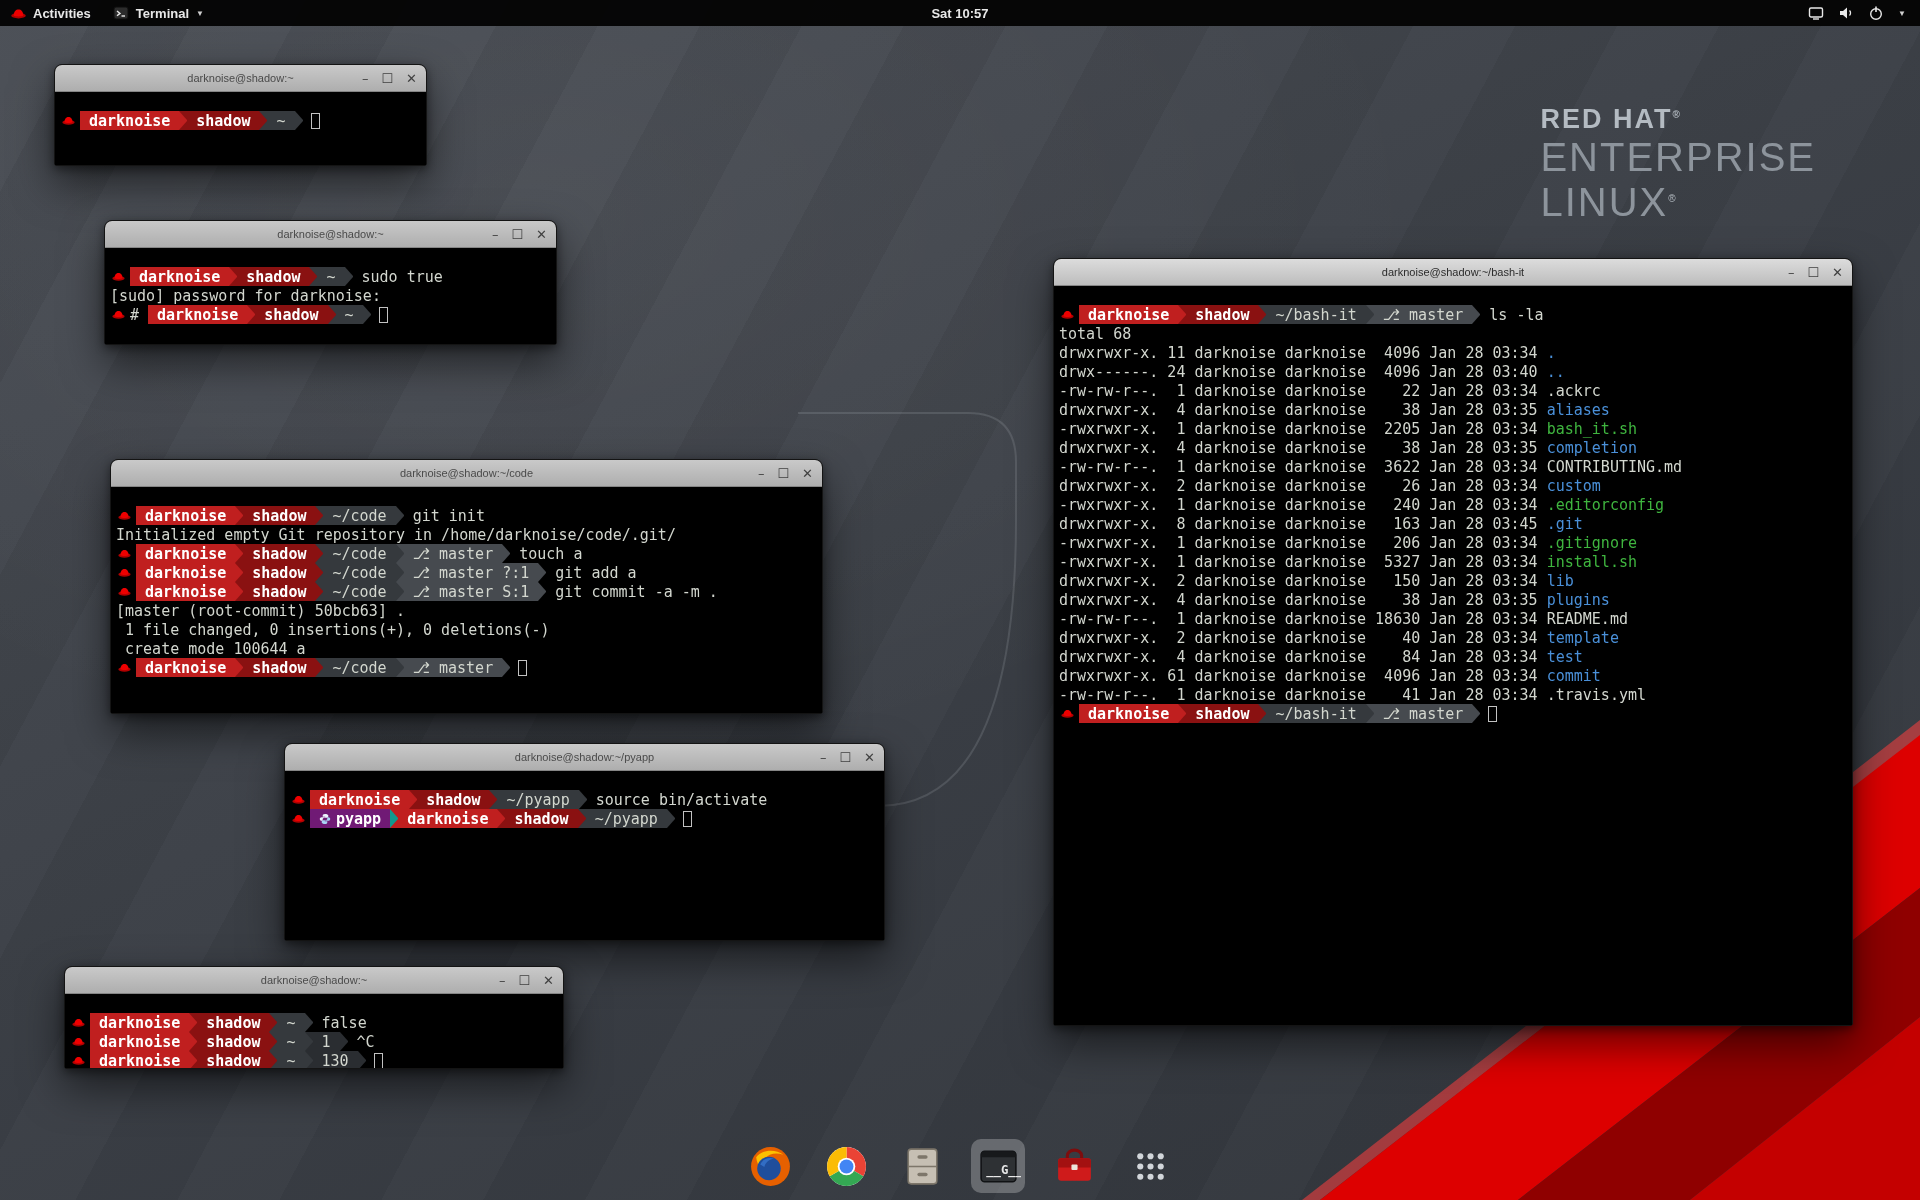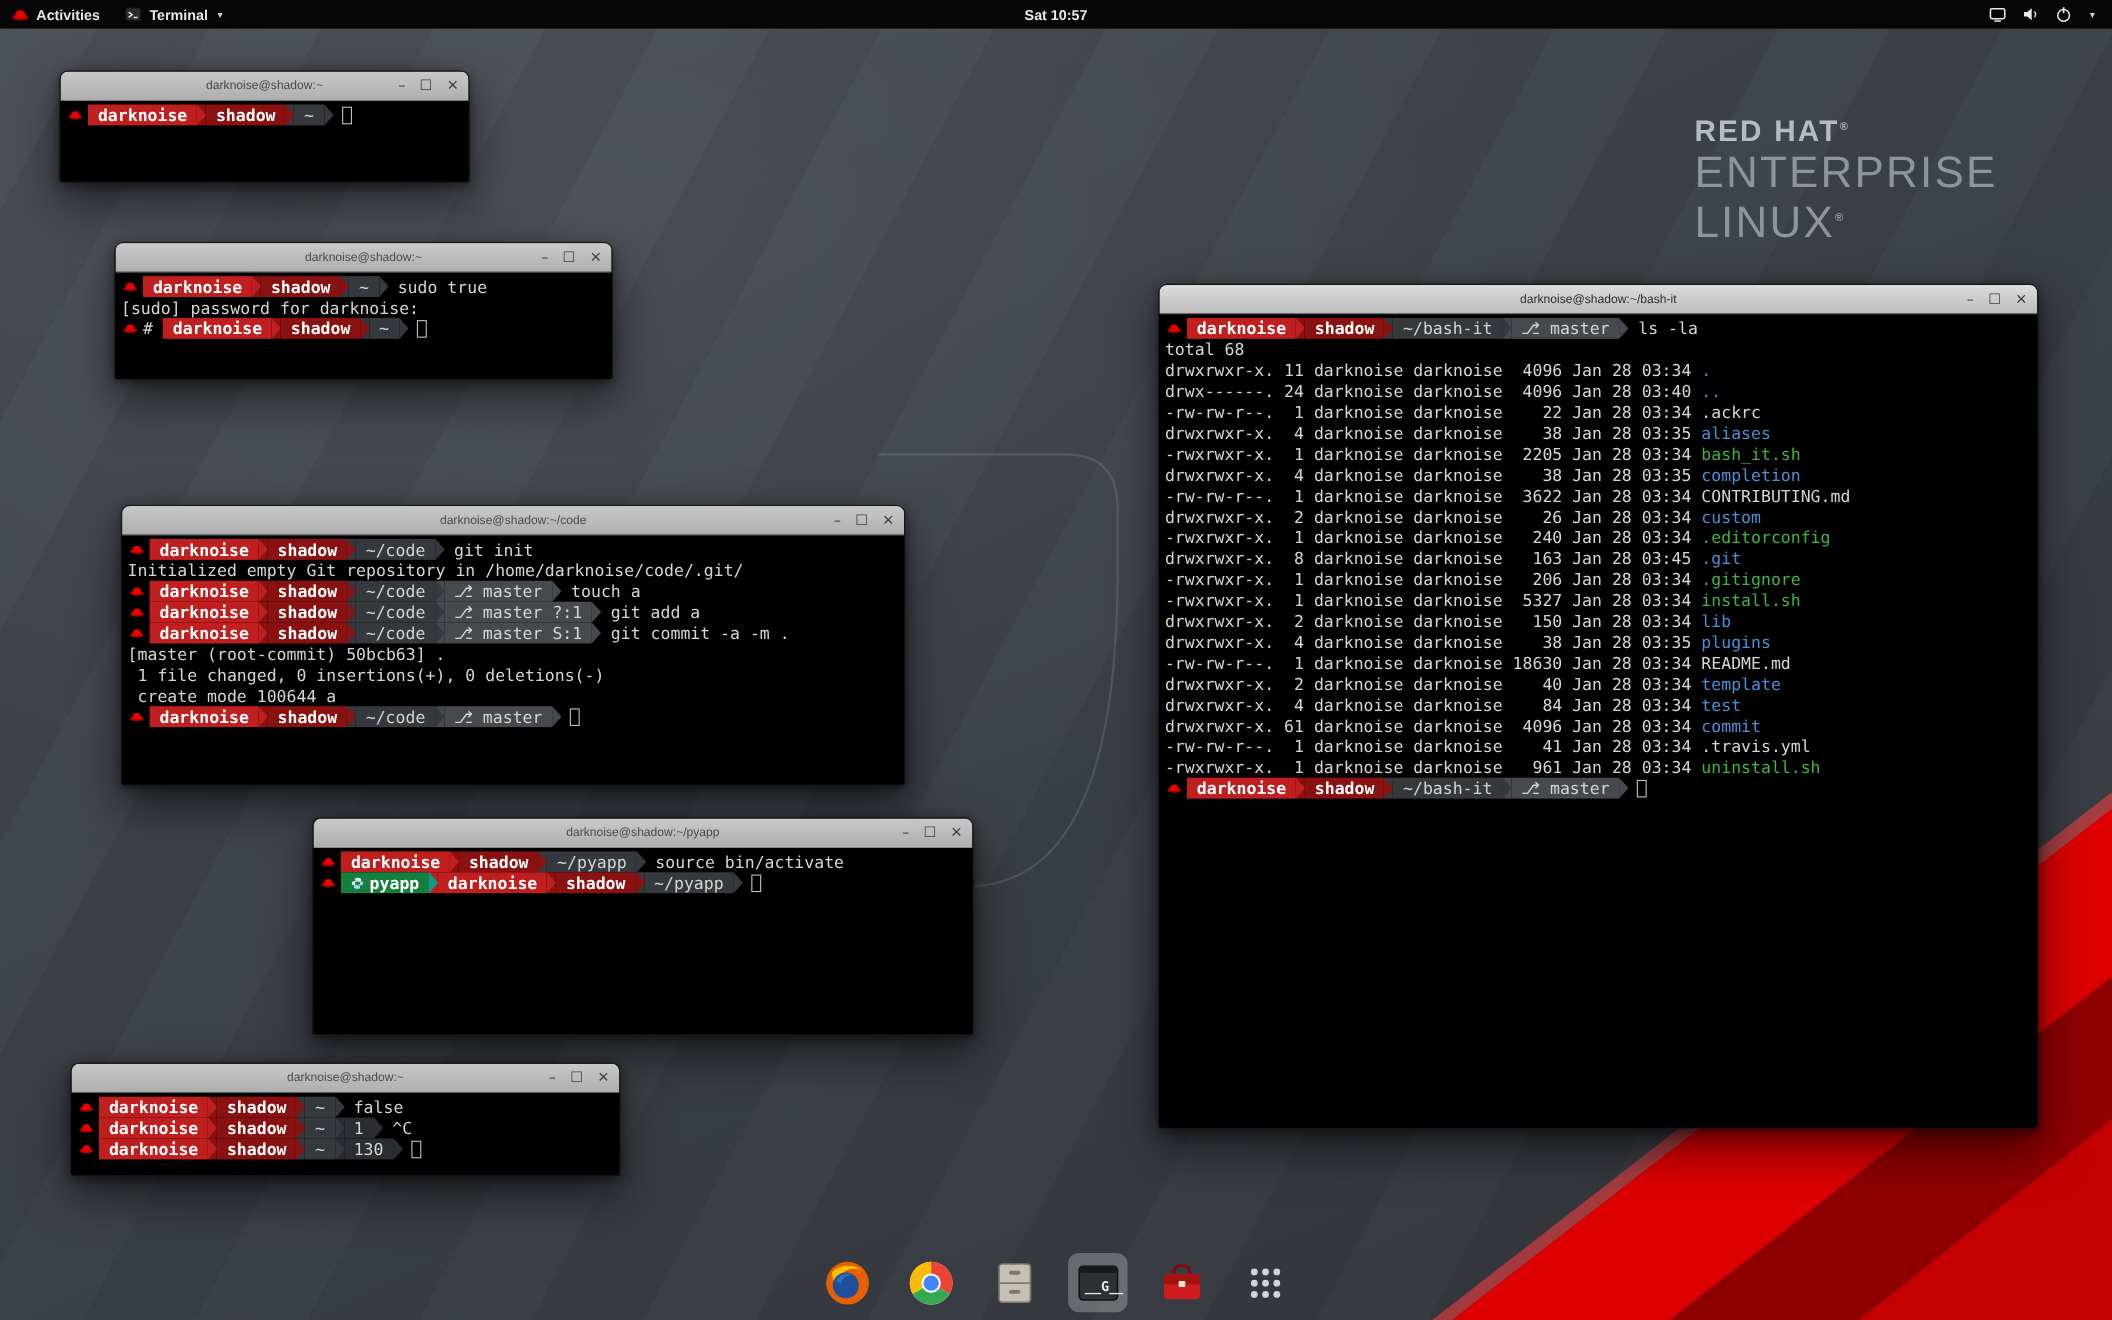--- a/index.html
+++ b/index.html
@@ -32,21 +32,21 @@
   
   .win{position:absolute;border-radius:8px 8px 3px 3px;background:#000;border:1px solid #141414;
     box-shadow:0 18px 42px rgba(0,0,0,.55),0 3px 10px rgba(0,0,0,.45)}
   .titlebar{height:27px;border-radius:7px 7px 0 0;background:linear-gradient(#c9c9c9,#aeaeae);
     border-bottom:1px solid #858585;position:relative;display:flex;align-items:center;justify-content:center;cursor:default}
   .win.focused .titlebar{background:linear-gradient(#dcdcdc,#bdbdbd)}
   .wtitle{font-size:11px;font-weight:normal;color:#4a4a4a}
   .win.focused .wtitle{color:#2b2b2b}
   .wbtns{position:absolute;right:9px;top:0;height:100%;display:flex;align-items:center;gap:13px}
   .wbtn{font-family:"DejaVu Sans",sans-serif;font-size:13px;color:#3f3f3f;line-height:1;cursor:pointer}
-  .tbody{position:absolute;left:0;right:0;top:27px;bottom:0;background:#000;padding:3px 5px;overflow:hidden;
+  .tbody{position:absolute;left:0;right:0;top:27px;bottom:0;background:#000;padding:19px 5px;overflow:hidden;
     font-family:"DejaVu Sans Mono",monospace;font-size:15px;color:var(--plain,#d3d7cf)}
   .tline{display:flex;align-items:center;height:19px}
   .ttext{white-space:pre}
   .ttext.dir{color:var(--dir,#4a90d9)}
   .ttext.exec{color:var(--exec,#3fb53f)}
   .pseg{display:flex;align-items:center;height:19px;padding:0 9px;font-weight:bold;white-space:pre}
   .pseg.seg-path,.pseg.seg-git,.pseg.seg-exit{font-weight:normal}
   .psep{width:0;height:19px;border-top:9.5px solid transparent;border-bottom:9.5px solid transparent;
     border-left:8px solid transparent;flex:none}
   .hat{display:flex;align-items:center;margin:0 5px 0 2px;flex:none}
@@ -286,21 +286,21 @@
             <span class="psep" style="border-left-color: rgb(53, 57, 61);"></span>
             <span class="ttext "> source bin/activate</span>
           </div>
           <div class="tline">
             <span class="hat">
               <svg viewBox="0 0 14 10">
                 <ellipse cx="7" cy="7" rx="6.8" ry="2.6" fill="#b30000"></ellipse>
                 <path d="M2.6 6.9 C2.6 2.8 4.6 1.2 7 1.2 C9.4 1.2 11.4 2.8 11.4 6.9 C10 8 4 8 2.6 6.9 Z" fill="#ee0000"></path>
               </svg>
             </span>
-            <span class="pseg seg-venv" style="background: #15803d; color: rgb(255, 255, 255);"><span class="segicon"><svg viewBox="0 0 12 12">
+            <span class="pseg seg-venv" style="background: #701a75; color: rgb(255, 255, 255);"><span class="segicon"><svg viewBox="0 0 12 12">
                   <path d="M6 .9C4.2.9 3.7 1.7 3.7 2.5v1.2h2.5v.5H2.6C1.5 4.2.8 5 .8 6s.7 1.8 1.8 1.8h1.1V6.5c0-1 .8-1.8 1.8-1.8h2.3c.8 0 1.5-.7 1.5-1.5v-.7C9.3 1.6 7.8.9 6 .9z" fill="#eaf4fd"></path>
                   <path d="M6 11.1c1.8 0 2.3-.8 2.3-1.6V8.3H5.8v-.5h3.6c1.1 0 1.8-.8 1.8-1.8s-.7-1.8-1.8-1.8H8.3v1.3c0 1-.8 1.8-1.8 1.8H4.2c-.8 0-1.5.7-1.5 1.5v.7c0 .8 1.5 1.6 3.3 1.6z" fill="#a9d4f5"></path>
                 </svg></span>pyapp</span>
             <span class="psep" style="border-left-color: rgb(17, 153, 142); background: rgb(192, 31, 31);"></span>
             <span class="pseg seg-user" style="background: rgb(192, 31, 31); color: rgb(255, 255, 255);">darknoise</span>
             <span class="psep" style="border-left-color: rgb(192, 31, 31); background: rgb(138, 17, 17);"></span>
             <span class="pseg seg-host" style="background: rgb(138, 17, 17); color: rgb(255, 255, 255);">shadow</span>
             <span class="psep" style="border-left-color: rgb(138, 17, 17); background: rgb(53, 57, 61);"></span>
             <span class="pseg seg-path" style="background: rgb(53, 57, 61); color: rgb(211, 215, 207);">~/pyapp</span>
             <span class="psep" style="border-left-color: rgb(53, 57, 61);"></span>
@@ -467,24 +467,20 @@
             <span class="ttext ">drwxrwxr-x.  4 darknoise darknoise    84 Jan 28 03:34 </span>
             <span class="ttext dir">test</span>
           </div>
           <div class="tline">
             <span class="ttext ">drwxrwxr-x. 61 darknoise darknoise  4096 Jan 28 03:34 </span>
             <span class="ttext dir">commit</span>
           </div>
           <div class="tline">
             <span class="ttext ">-rw-rw-r--.  1 darknoise darknoise    41 Jan 28 03:34 </span>
             <span class="ttext ">.travis.yml</span>
-          </div>
-          <div class="tline">
-            <span class="ttext ">-rwxrwxr-x.  1 darknoise darknoise   961 Jan 28 03:34 </span>
-            <span class="ttext exec">uninstall.sh</span>
           </div>
           <div class="tline">
             <span class="hat">
               <svg viewBox="0 0 14 10">
                 <ellipse cx="7" cy="7" rx="6.8" ry="2.6" fill="#b30000"></ellipse>
                 <path d="M2.6 6.9 C2.6 2.8 4.6 1.2 7 1.2 C9.4 1.2 11.4 2.8 11.4 6.9 C10 8 4 8 2.6 6.9 Z" fill="#ee0000"></path>
               </svg>
             </span>
             <span class="pseg seg-user" style="background: rgb(192, 31, 31); color: rgb(255, 255, 255);">darknoise</span>
             <span class="psep" style="border-left-color: rgb(192, 31, 31); background: rgb(138, 17, 17);"></span>

